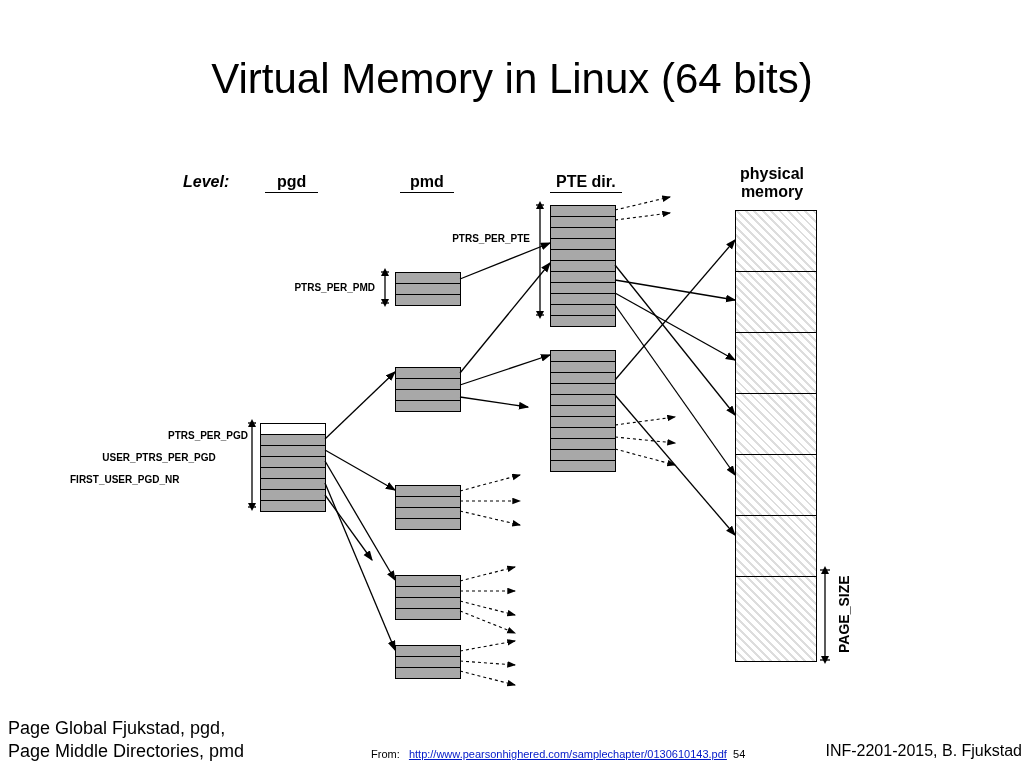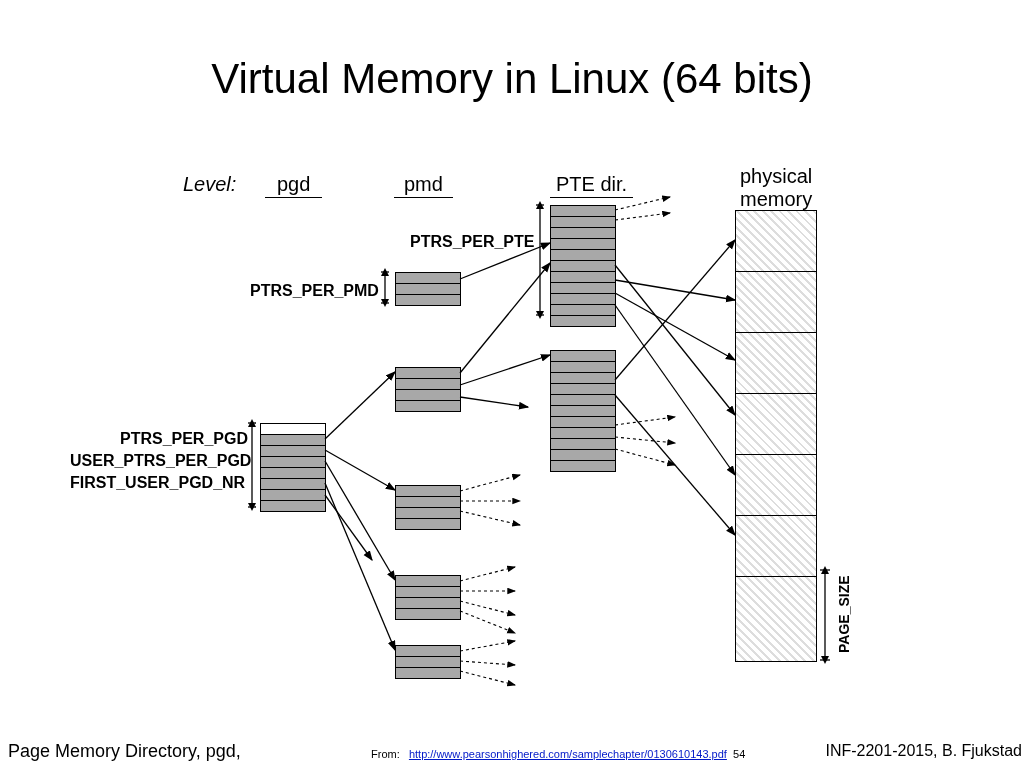--- a/index.html
+++ b/index.html
@@ -23,26 +23,26 @@
   }
   .diagram {
     position: absolute;
     top: 155px;
     left: 120px;
     width: 820px;
     height: 540px;
   }
   .lbl {
     position: absolute;
-    font-size: 20px;
-    font-weight: normal;
+    font-size: 16px;
+    font-weight: bold;
     white-space: nowrap;
   }
   .lbl-small {
-    font-size: 16px;
+    font-size: 10px;
     font-weight: bold;
   }
   .lbl-ital {
     font-style: italic;
   }
   .table {
     position: absolute;
     border: 1.5px solid #000;
     background: #fff;
   }
@@ -100,21 +100,21 @@
 </style>
 </head>
 <body>
 
 <div class="title">Virtual Memory in Linux (64 bits)</div>
 
 <div class="diagram">
 
   <div class="lbl lbl-ital" style="top:18px; left:63px;">Level:</div>
   <div class="lbl" style="top:18px; left:145px; border-bottom:1.5px solid #000; padding:0 12px 1px 12px;">pgd</div>
-  <div class="lbl" style="top:18px; left:274px; border-bottom:1.5px solid #000; padding:0 10px 1px 10px;">pmd</div>
+  <div class="lbl" style="top:18px; left:280px; border-bottom:1.5px solid #000; padding:0 10px 1px 10px;">pmd</div>
   <div class="lbl" style="top:18px; left:430px; border-bottom:1.5px solid #000; padding:0 6px 1px 6px;">PTE dir.</div>
   <div class="lbl" style="top:10px; left:620px; text-align:center; line-height:1.15; white-space:pre;">physical
 memory</div>
 
   <div class="table" style="left:140px; top:268px; width:64px;">
     <div class="row white"></div>
       <div class="row"></div>
       <div class="row"></div>
       <div class="row"></div>
     <div class="row"></div>
@@ -266,21 +266,22 @@
     <line x1="700" y1="415" x2="710" y2="415" stroke="#000" stroke-width="1.3"></line>
     <line x1="700" y1="505" x2="710" y2="505" stroke="#000" stroke-width="1.3"></line>
     <polygon points="705,411 701,419 709,419" fill="#000"></polygon>
     <polygon points="705,509 701,501 709,501" fill="#000"></polygon>
 
   </svg>
 
 </div>
 
 <div class="footer-left">
-  <div>Page Memory Directory, pgd,</div>
+  <div>Page Global Fjukstad, pgd,</div>
+  <div>Page Middle Directories, pmd</div>
 </div>
 
 <div class="footer-mid">
   <span>From:</span>
   &nbsp;
   <a href="#">http://www.pearsonhighered.com/samplechapter/0130610143.pdf</a>
   &nbsp;<span style="color:#000">54</span>
 </div>
 
 <div class="footer-right">INF-2201-2015, B. Fjukstad</div>

